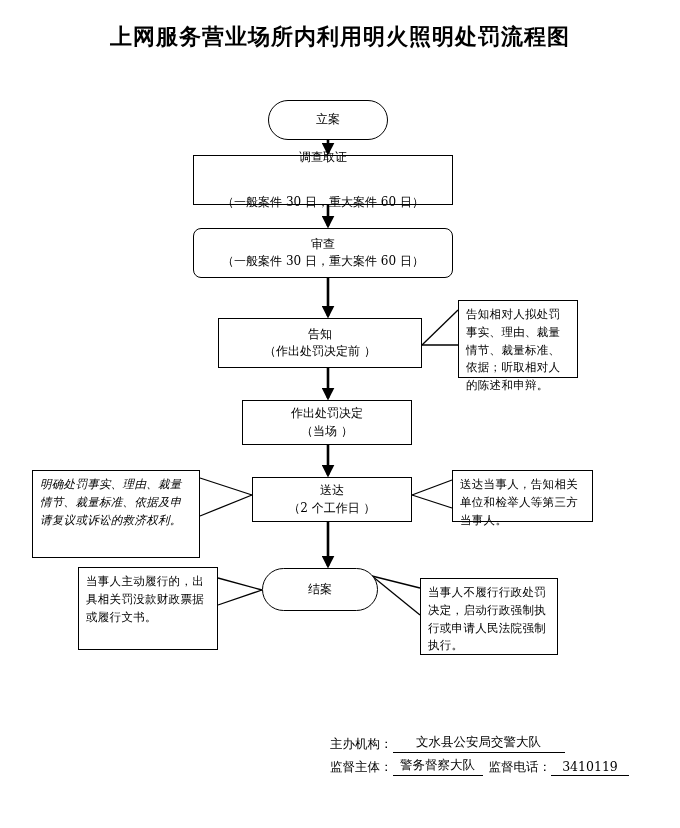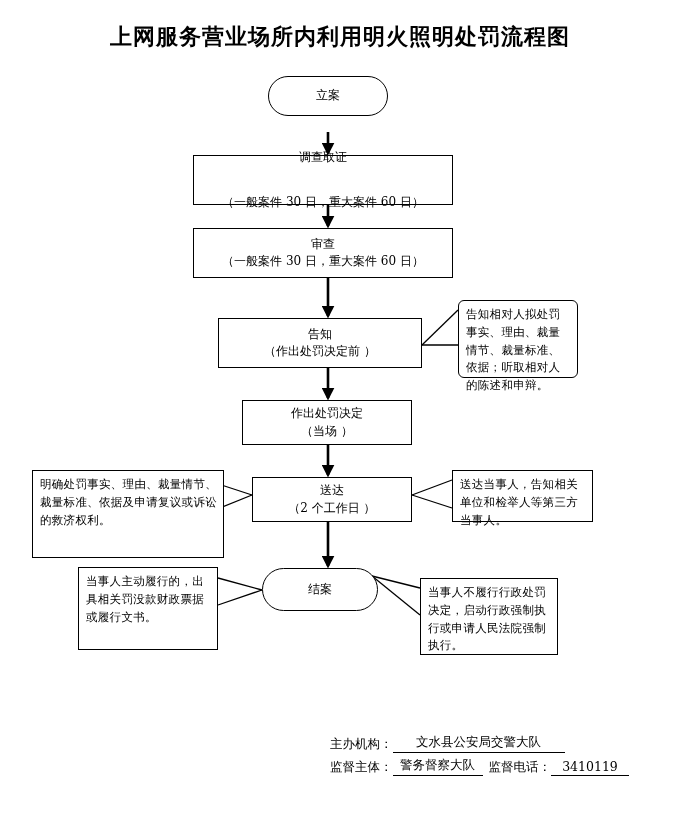--- a/index.html
+++ b/index.html
@@ -134,30 +134,30 @@
     <polyline points="412,495 452,480" fill="none" stroke="#000" stroke-width="1.3"></polyline>
     <polyline points="412,495 452,508" fill="none" stroke="#000" stroke-width="1.3"></polyline>
 
     <polyline points="262,590 218,578" fill="none" stroke="#000" stroke-width="1.3"></polyline>
     <polyline points="262,590 218,605" fill="none" stroke="#000" stroke-width="1.3"></polyline>
 
     <polyline points="372,576 420,588" fill="none" stroke="#000" stroke-width="1.3"></polyline>
     <polyline points="372,576 420,615" fill="none" stroke="#000" stroke-width="1.3"></polyline>
   </svg>
 
-  <div class="node term" style="left:268px; top:76px; width:120px; height:40px;">
+  <div class="node term" style="left:268px; top:100px; width:120px; height:40px;">
     <span class="l1">立案</span>
   </div>
 
   <div class="node" style="left:193px; top:155px; width:260px; height:50px;gap:28px;">
     <span class="l1">调查取证</span>
     <span class="l2">（一般案件 30 日，重大案件 60 日）</span>
   </div>
 
-  <div class="node" style="left:193px; top:228px; width:260px; height:50px;">
+  <div class="node" style="left:193px; top:228px; width:260px; height:50px;border-radius:8px;">
     <span class="l1">审查</span>
     <span class="l2">（一般案件 30 日，重大案件 60 日）</span>
   </div>
 
   <div class="node" style="left:218px; top:318px; width:204px; height:50px;">
     <span class="l1">告知</span>
     <span class="l2">（作出处罚决定前 ）</span>
   </div>
 
   <div class="node" style="left:242px; top:400px; width:170px; height:45px;">
@@ -167,23 +167,23 @@
 
   <div class="node" style="left:252px; top:477px; width:160px; height:45px;justify-content:center;">
     <span class="l1">送达</span>
     <span class="l2">（2 个工作日 ）</span>
   </div>
 
   <div class="node term" style="left:262px; top:568px; width:116px; height:43px;">
     <span class="l1">结案</span>
   </div>
 
-  <div class="note" style="left:458px; top:300px; width:120px; height:78px;border-radius:6px;">告知相对人拟处罚事实、理由、裁量情节、裁量标准、依据；听取相对人的陈述和申辩。</div>
-
-  <div class="note" style="left:32px; top:470px; width:192px; height:88px;">明确处罚事实、理由、裁量情节、裁量标准、依据及申请复议或诉讼的救济权利。</div>
+  <div class="note" style="left:458px; top:300px; width:120px; height:78px;">告知相对人拟处罚事实、理由、裁量情节、裁量标准、依据；听取相对人的陈述和申辩。</div>
+
+  <div class="note" style="left:32px; top:470px; width:168px; height:88px;font-style:italic;">明确处罚事实、理由、裁量情节、裁量标准、依据及申请复议或诉讼的救济权利。</div>
 
   <div class="note" style="left:452px; top:470px; width:141px; height:52px;">送达当事人，告知相关单位和检举人等第三方当事人。</div>
 
   <div class="note" style="left:78px; top:567px; width:140px; height:83px;">当事人主动履行的，出具相关罚没款财政票据或履行文书。</div>
 
   <div class="note" style="left:420px; top:578px; width:138px; height:77px;">当事人不履行行政处罚决定，启动行政强制执行或申请人民法院强制执行。</div>
 
   <div class="footer" style="left:330px; top:710px;">
     <div class="footer-row">
       <span class="fl">主办机构：</span>

